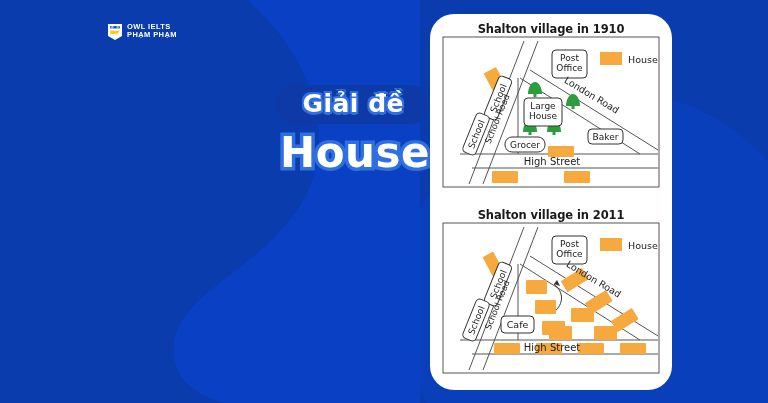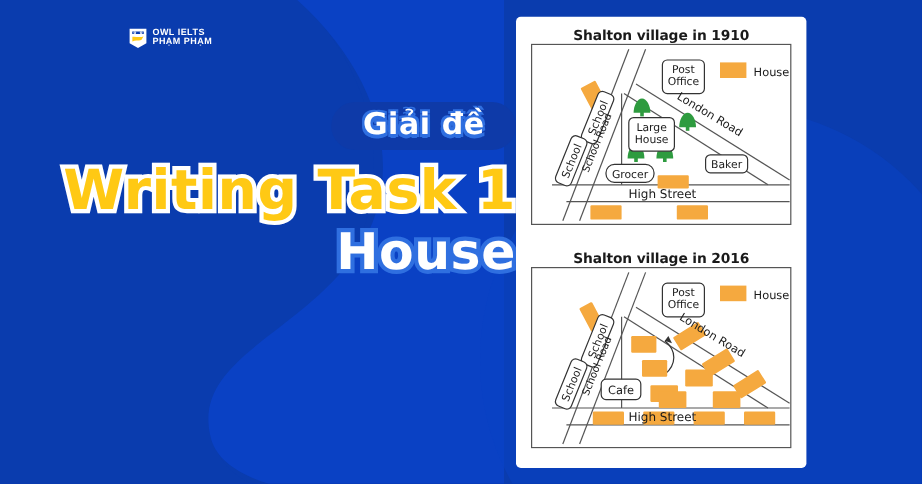--- a/index.html
+++ b/index.html
@@ -57,21 +57,21 @@
     font-family:"DejaVu Sans", sans-serif;
     letter-spacing:.5px;line-height:1;
     -webkit-text-stroke:7px #2f6fe0;
     paint-order:stroke fill;
     display:inline-block;
   }
 
   
   .card{
     position:absolute;left:430px;top:14px;width:242px;height:376px;
-    background:#ffffff;border-radius:4px;
+    background:#ffffff;border-radius:24px;
   }
   .map-block{position:absolute;left:0;width:242px;}
   .map-title{
     text-align:center;font-size:11.5px;color:#1a1a1a;
     font-family:"DejaVu Sans", sans-serif;font-weight:bold;
     letter-spacing:-.1px;
   }
   .map-svg{display:block;margin:0 auto;}
 </style>
 </head>
@@ -107,21 +107,20 @@
     <span class="logo-text">
       <span class="logo-l1">OWL IELTS</span>
       <span class="logo-l2">PHẠM PHẠM</span>
     </span>
   </div>
 
   <div class="headline">
     <div class="pill">
       <span class="pill-text">Giải đề</span>
     </div>
-    <div><span class="title-yellow">Writing Task 1</span></div>
     <div><span class="title-white">House</span></div>
   </div>
 
   <div class="card">
 
     <div class="map-block" style="top:8px;">
       <div class="map-title">Shalton village in 1910</div>
       <svg class="map-svg" width="218" height="152" viewBox="0 0 218 152">
         <rect x="1" y="1" width="216" height="150" fill="#ffffff" stroke="#555" stroke-width="1"></rect>
 
@@ -184,21 +183,21 @@
         <text x="110" y="129" font-family="DejaVu Sans, sans-serif" font-size="10" fill="#1a1a1a" text-anchor="middle">High Street</text>
 
         <g>
           <rect x="158" y="16" width="22" height="13" fill="#F5A93F"></rect>
           <text x="186" y="27" font-family="DejaVu Sans, sans-serif" font-size="9.5" fill="#1a1a1a">House</text>
         </g>
       </svg>
     </div>
 
     <div class="map-block" style="top:194px;">
-      <div class="map-title">Shalton village in 2016</div>
+      <div class="map-title">Shalton village in 2011</div>
       <svg class="map-svg" width="218" height="152" viewBox="0 0 218 152">
         <rect x="1" y="1" width="216" height="150" fill="#ffffff" stroke="#555" stroke-width="1"></rect>
 
         <line x1="27" y1="148" x2="82" y2="5" stroke="#555" stroke-width="1"></line>
         <line x1="41" y1="148" x2="96" y2="5" stroke="#555" stroke-width="1"></line>
 
         <line x1="18" y1="118" x2="216" y2="118" stroke="#555" stroke-width="1"></line>
         <line x1="30" y1="132" x2="216" y2="132" stroke="#555" stroke-width="1"></line>
 
         <line x1="78" y1="42" x2="198" y2="118" stroke="#555" stroke-width="1"></line>

